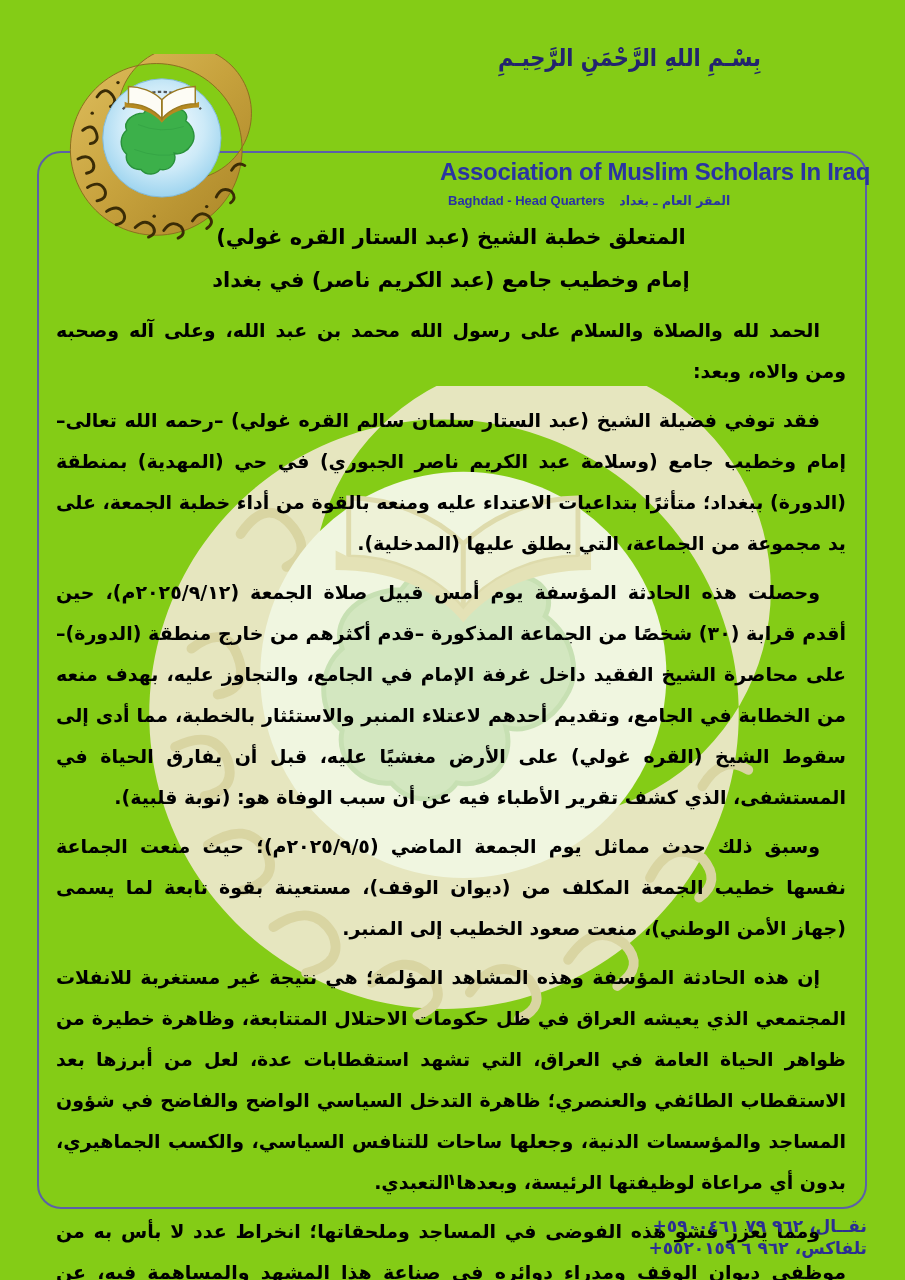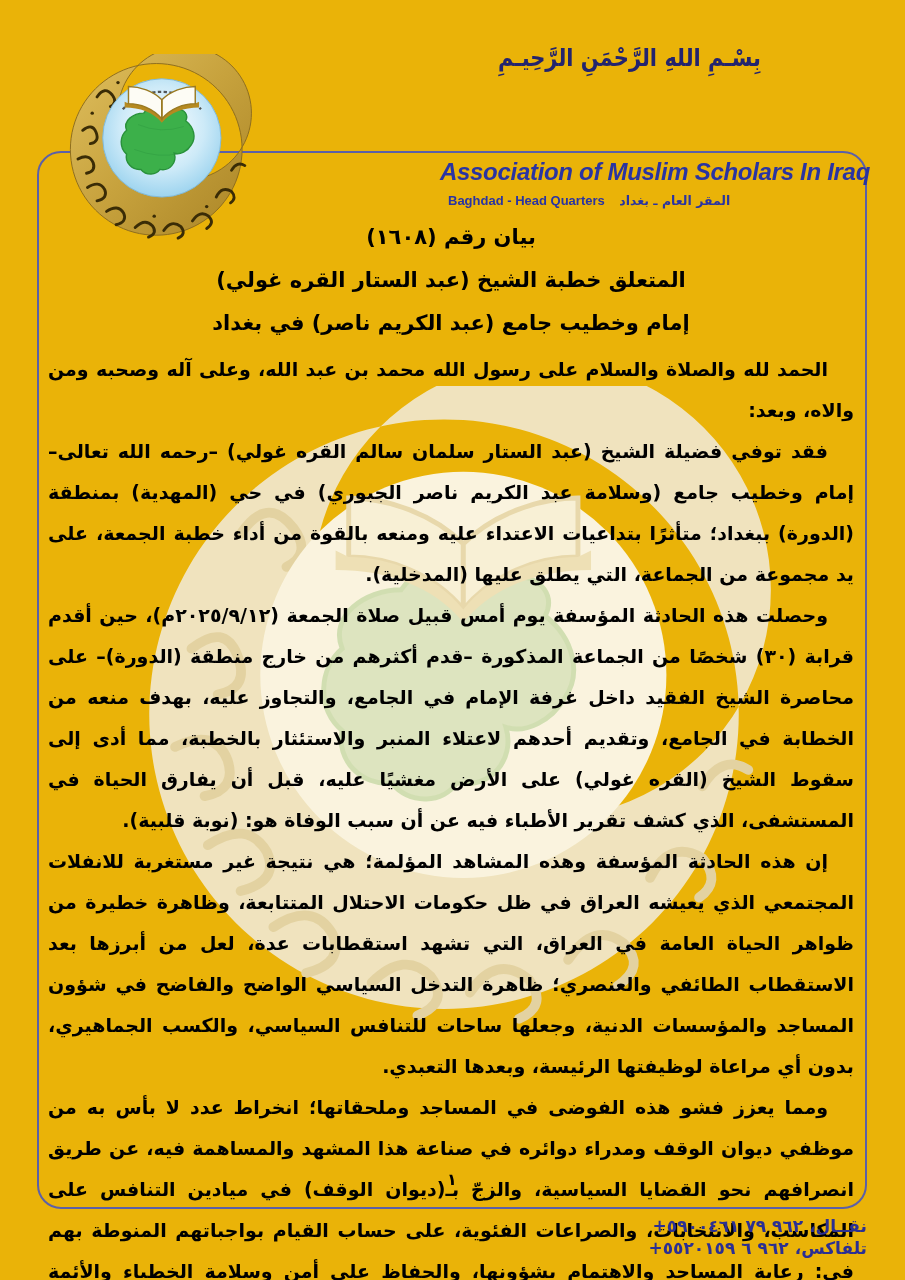--- a/index.html
+++ b/index.html
@@ -1,19 +1,19 @@
 <!DOCTYPE html>
 <html><head>
 <meta charset="utf-8">
 <style>
   * { margin:0; padding:0; box-sizing:border-box; }
   html,body { background:#ffffff; }
   .page {
     position:relative; width:905px; height:1280px;
-    background:#eab308; overflow:hidden;
+    background:#84cc16; overflow:hidden;
     font-family:"DejaVu Sans", sans-serif;
   }
   
   .frame {
     position:absolute; left:37px; top:151px; width:830px; height:1058px;
     border:2.5px solid #5c60a8; border-radius:24px; z-index:1;
     background:transparent;
   }
   
   .watermark {
@@ -31,21 +31,21 @@
   }
   .org-ar {
     position:absolute; left:440px; top:94px; width:450px; text-align:center;
     font-size:29px; font-weight:bold; color:#1c2479; z-index:3;
     direction:rtl; white-space:nowrap; letter-spacing:1px;
   }
   .org-en {
     position:absolute; left:425px; top:158px; width:460px; text-align:center;
     font-family:"Liberation Sans", sans-serif;
     font-size:24px; font-weight:bold; color:#2a34a2; z-index:3;
-    letter-spacing:-0.3px; white-space:nowrap;font-style:italic;
+    letter-spacing:-0.3px; white-space:nowrap;
   }
   .org-sub {
     position:absolute; left:448px; top:193px; width:460px; text-align:left;
     font-family:"Liberation Sans", sans-serif;
     font-size:13px; font-weight:bold; color:#2a34a2; z-index:3; white-space:nowrap;
   }
   .org-sub .ar { font-family:"DejaVu Sans", sans-serif; font-size:12.5px; }
   
   .doc {
     position:absolute; left:48px; top:216px; width:806px; z-index:2;
@@ -53,21 +53,21 @@
   }
   .title-block {
     text-align:center; direction:rtl;
     font-size:21px; font-weight:bold; line-height:43px;
     margin-bottom:4px;
   }
   .body-text {
     direction:rtl; text-align:justify;
     font-size:19px; font-weight:bold; line-height:41px;
   }
-  .body-text p { margin:0; text-indent:26px; }
+  .body-text p { margin:8px; text-indent:26px; }
   
   .page-num {
     position:absolute; left:37px; top:1170px; width:830px; text-align:center;
     font-size:16px; font-weight:bold; color:#000; z-index:2;
   }
   .footer-left {
     position:absolute; left:56px; top:1212px; z-index:3;
     font-family:"Liberation Sans", sans-serif;
     font-size:19px; font-weight:bold; color:#2b2f93;
     line-height:25px; letter-spacing:0.4px;
@@ -154,28 +154,28 @@
   <div class="bismillah">بِسْـمِ اللهِ الرَّحْمَنِ الرَّحِيـمِ</div>
   <div class="org-en">Association of Muslim Scholars In Iraq</div>
   <div class="org-sub">
     <span>Baghdad - Head Quarters</span>
     <span>&nbsp;&nbsp;</span>
     <span class="ar">المقر العام ـ بغداد</span>
   </div>
 
   <div class="doc">
     <div class="title-block">
-      <div>بيان رقم (١٦٠٨)</div>
       <div>المتعلق خطبة الشيخ (عبد الستار القره غولي)</div>
       <div>إمام وخطيب جامع (عبد الكريم ناصر) في بغداد</div>
     </div>
     <div class="body-text">
       <p>الحمد لله والصلاة والسلام على رسول الله محمد بن عبد الله، وعلى آله وصحبه ومن والاه، وبعد:</p>
       <p>فقد توفي فضيلة الشيخ (عبد الستار سلمان سالم القره غولي) –رحمه الله تعالى– إمام وخطيب جامع (وسلامة عبد الكريم ناصر الجبوري) في حي (المهدية) بمنطقة (الدورة) ببغداد؛ متأثرًا بتداعيات الاعتداء عليه ومنعه بالقوة من أداء خطبة الجمعة، على يد مجموعة من الجماعة، التي يطلق عليها (المدخلية).</p>
       <p>وحصلت هذه الحادثة المؤسفة يوم أمس قبيل صلاة الجمعة (٢٠٢٥/٩/١٢م)، حين أقدم قرابة (٣٠) شخصًا من الجماعة المذكورة –قدم أكثرهم من خارج منطقة (الدورة)– على محاصرة الشيخ الفقيد داخل غرفة الإمام في الجامع، والتجاوز عليه، بهدف منعه من الخطابة في الجامع، وتقديم أحدهم لاعتلاء المنبر والاستئثار بالخطبة، مما أدى إلى سقوط الشيخ (القره غولي) على الأرض مغشيًا عليه، قبل أن يفارق الحياة في المستشفى، الذي كشف تقرير الأطباء فيه عن أن سبب الوفاة هو: (نوبة قلبية).</p>
+      <p>وسبق ذلك حدث مماثل يوم الجمعة الماضي (٢٠٢٥/٩/٥م)؛ حيث منعت الجماعة نفسها خطيب الجمعة المكلف من (ديوان الوقف)، مستعينة بقوة تابعة لما يسمى (جهاز الأمن الوطني)، منعت صعود الخطيب إلى المنبر.</p>
       <p>إن هذه الحادثة المؤسفة وهذه المشاهد المؤلمة؛ هي نتيجة غير مستغربة للانفلات المجتمعي الذي يعيشه العراق في ظل حكومات الاحتلال المتتابعة، وظاهرة خطيرة من ظواهر الحياة العامة في العراق، التي تشهد استقطابات عدة، لعل من أبرزها بعد الاستقطاب الطائفي والعنصري؛ ظاهرة التدخل السياسي الواضح والفاضح في شؤون المساجد والمؤسسات الدنية، وجعلها ساحات للتنافس السياسي، والكسب الجماهيري، بدون أي مراعاة لوظيفتها الرئيسة، وبعدها التعبدي.</p>
       <p>ومما يعزز فشو هذه الفوضى في المساجد وملحقاتها؛ انخراط عدد لا بأس به من موظفي ديوان الوقف ومدراء دوائره في صناعة هذا المشهد والمساهمة فيه، عن طريق انصرافهم نحو القضايا السياسية، والزجّ بـ(ديوان الوقف) في ميادين التنافس على المكاسب، والانتخابات، والصراعات الفئوية، على حساب القيام بواجباتهم المنوطة بهم في: رعاية المساجد والاهتمام بشؤونها، والحفاظ على أمن وسلامة الخطباء والأئمة فيه، فضلًا عن سماحهم أو تهاونهم في ردع المتدخلين في شؤون الوقف من</p>
     </div>
   </div>
 
   <div class="page-num">١</div>
 
 
   <div class="footer-right">
     <div>

